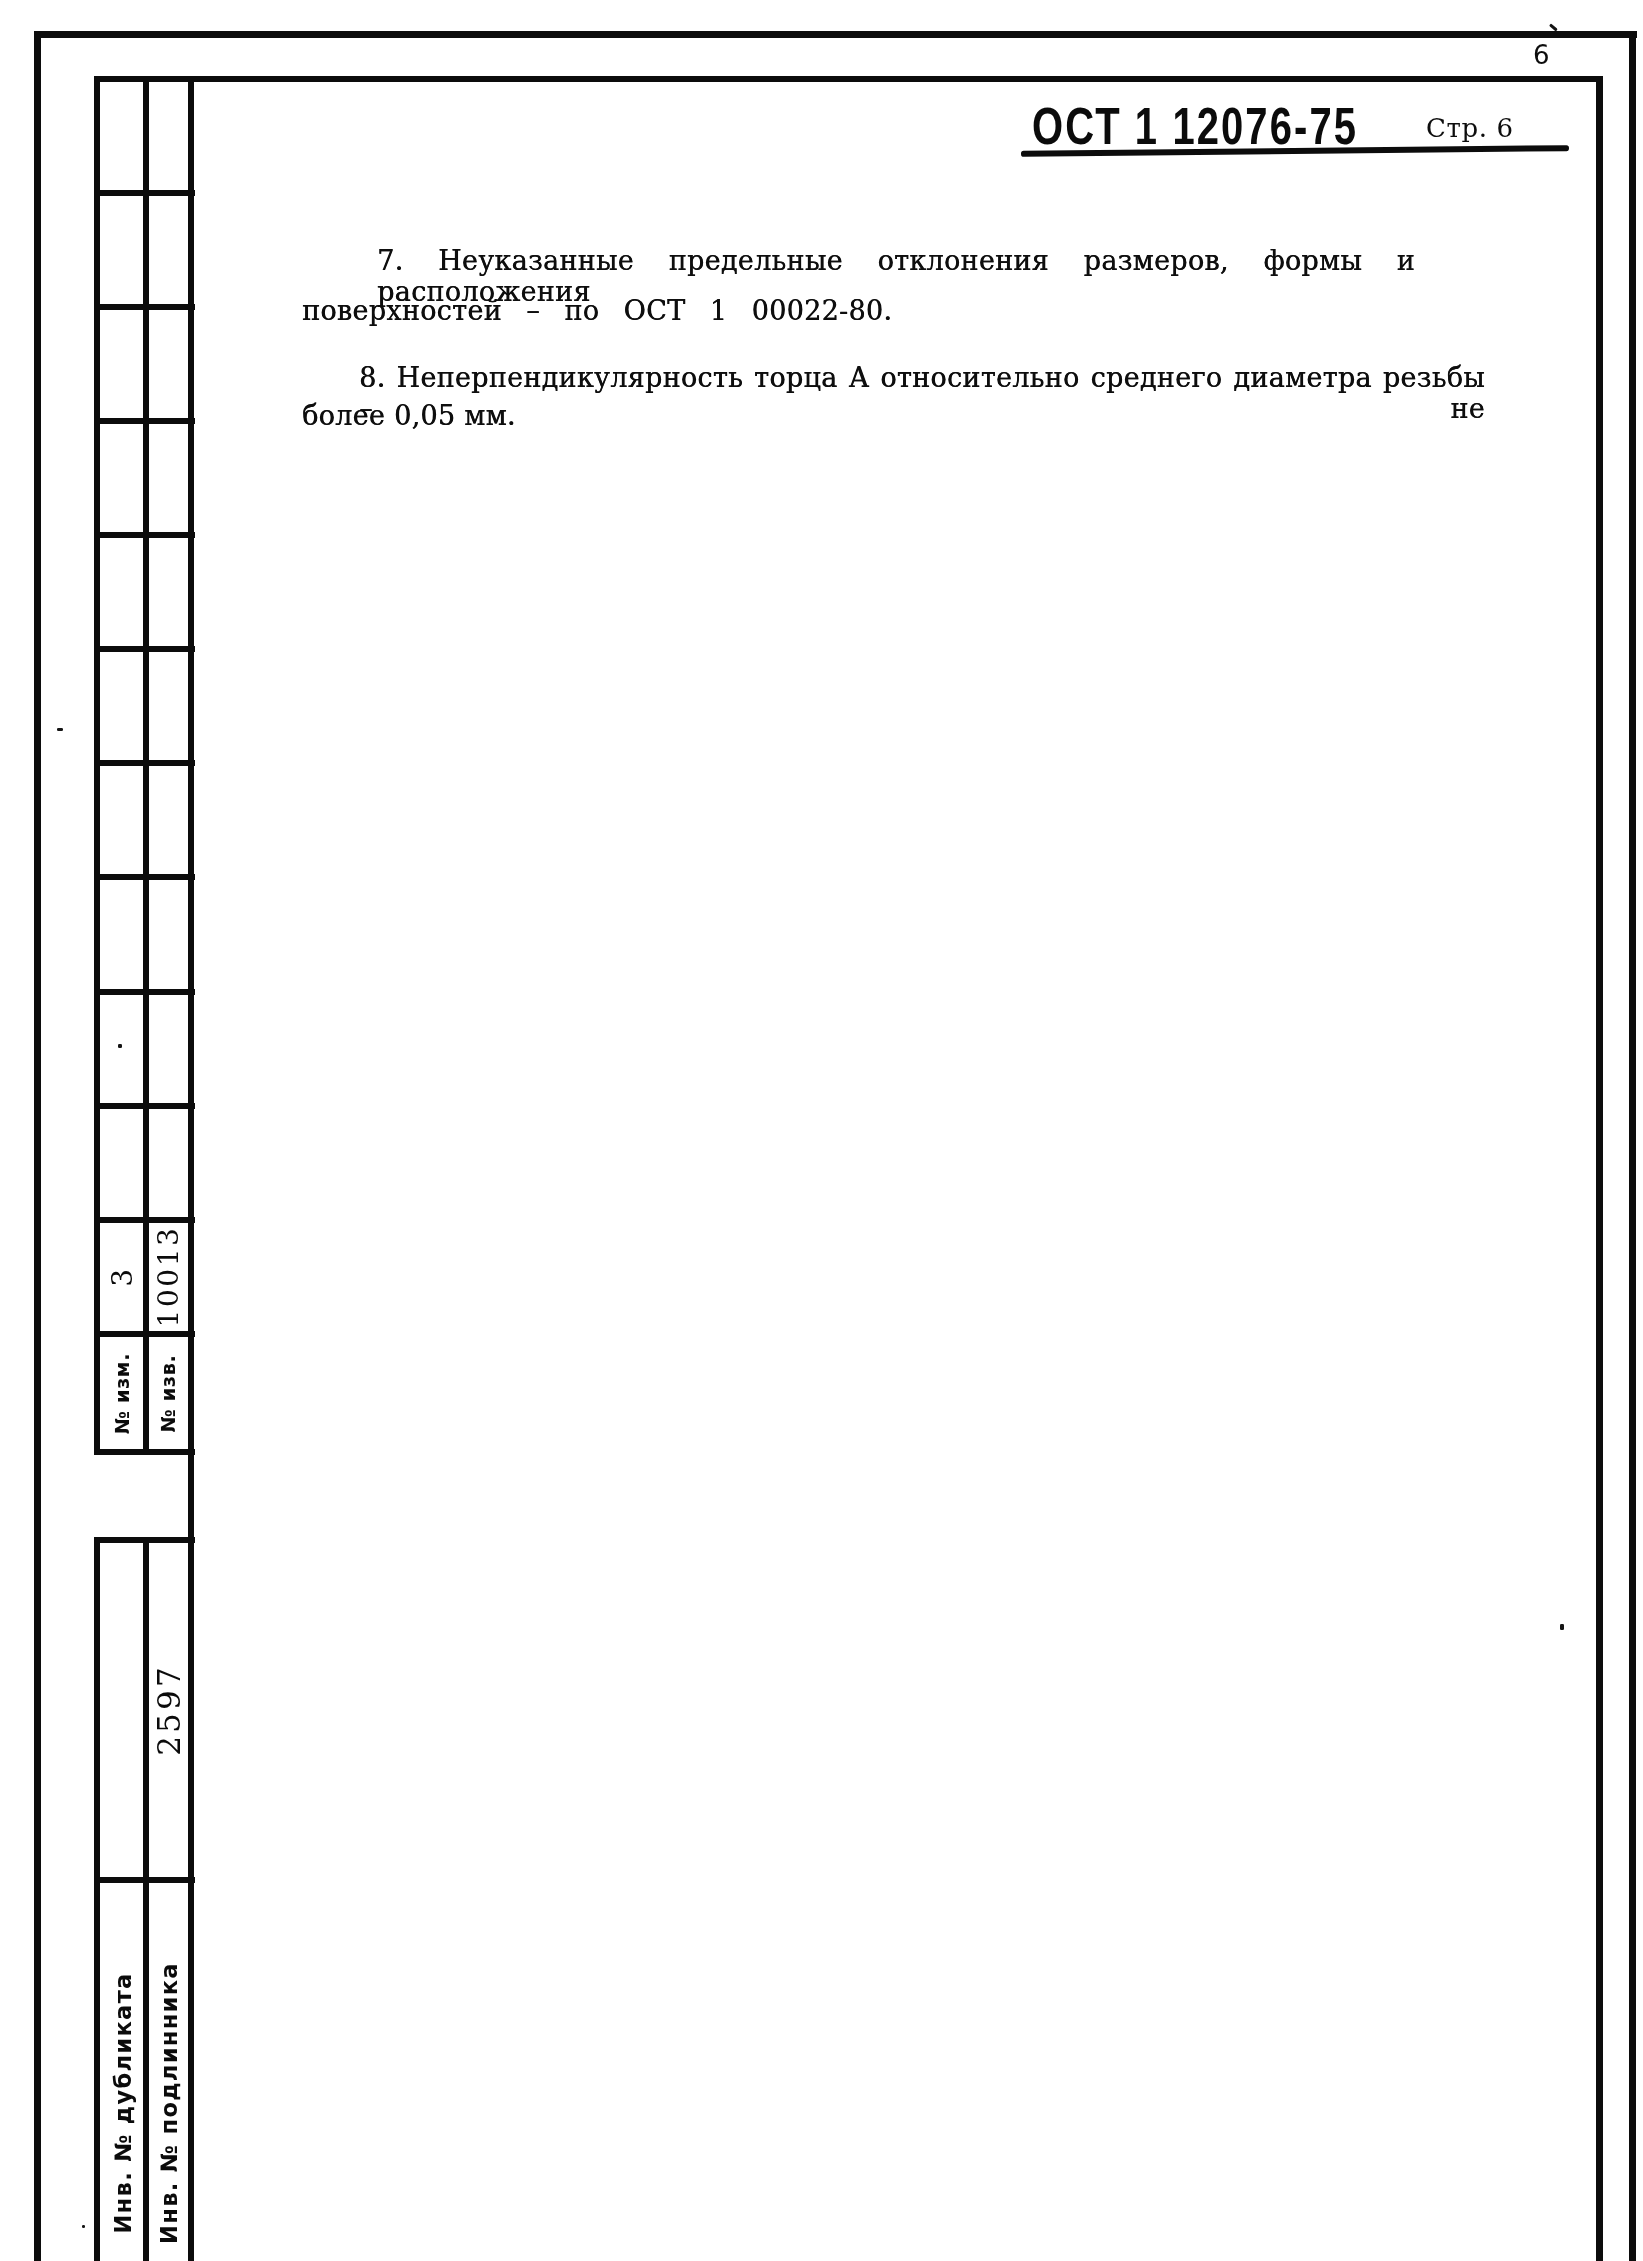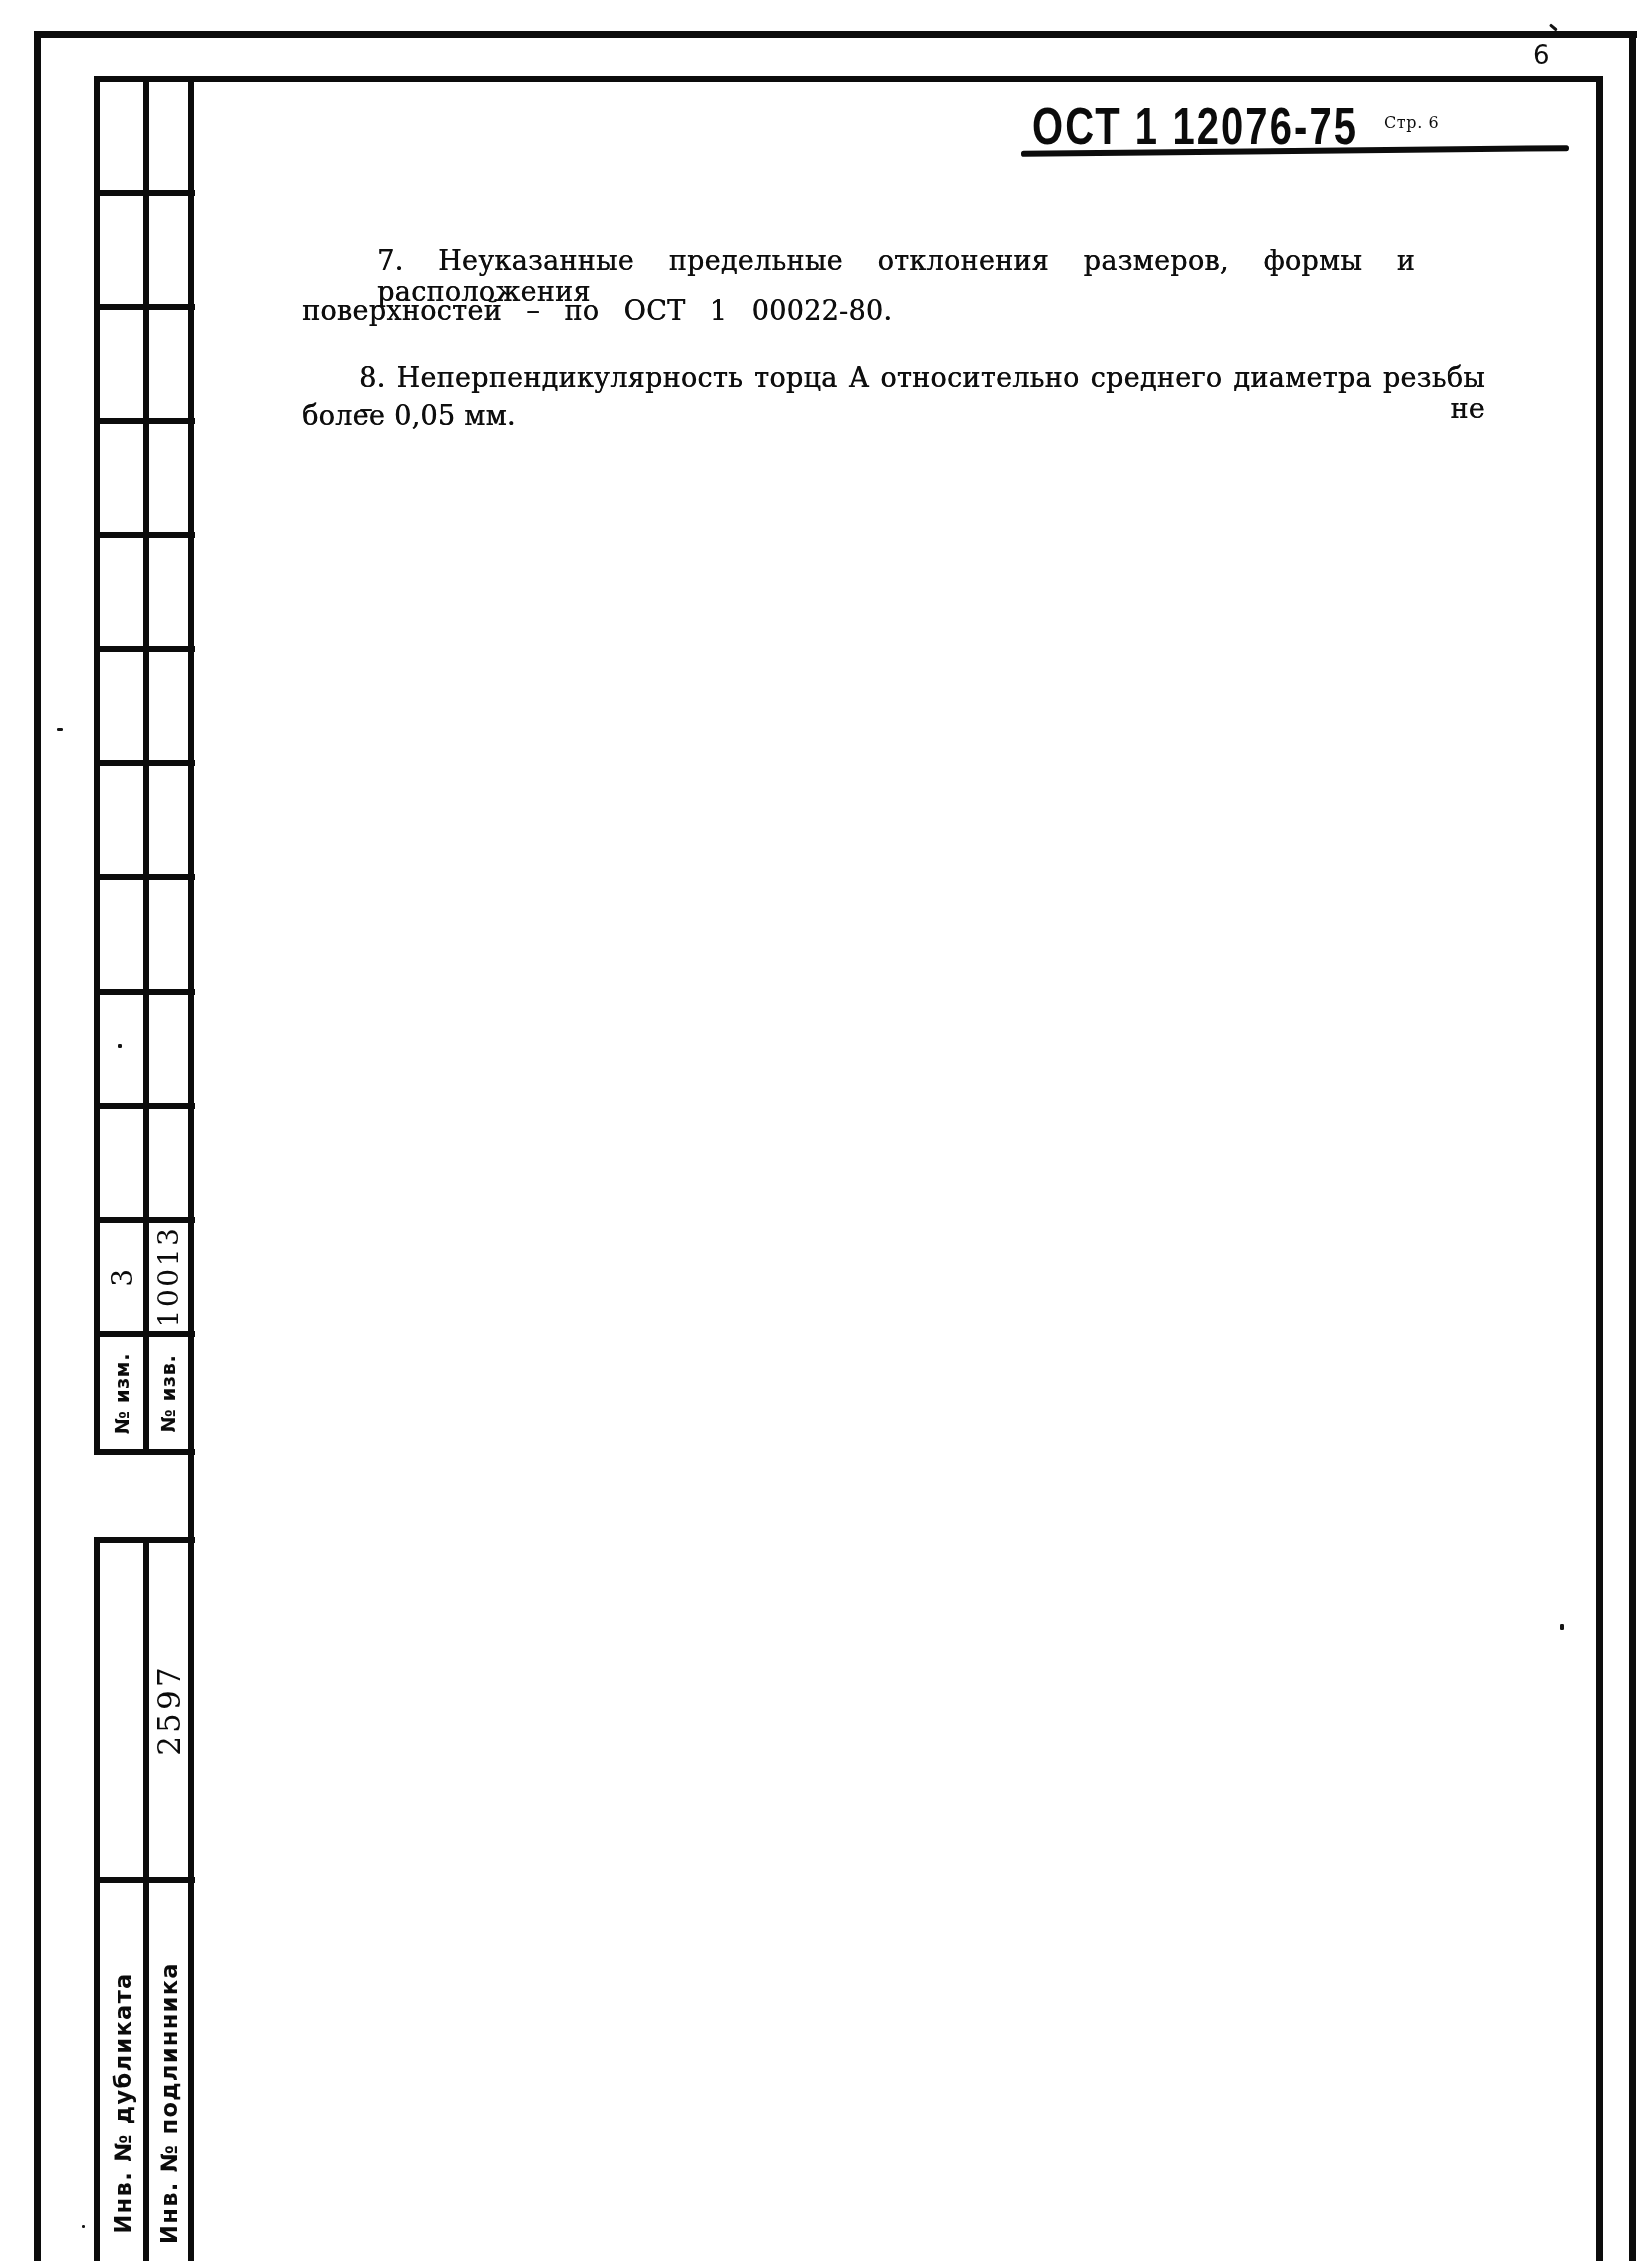--- a/index.html
+++ b/index.html
@@ -12,22 +12,22 @@
 
   
   .doc-number {
     position:absolute; left:1032px; top:97px;
     font-family:"Liberation Sans", sans-serif; font-weight:bold;
     font-size:50px; letter-spacing:2.6px; white-space:nowrap;
     transform:scaleX(0.80) scaleY(1.02); transform-origin:left top;
     color:#0b0b0b;
   }
   .page-label {
-    position:absolute; left:1384px; top:113px;
-    font-size:16px; letter-spacing:0.6px; white-space:nowrap;
+    position:absolute; left:1426px; top:113px;
+    font-size:26px; letter-spacing:0.6px; white-space:nowrap;
   }
   .header-underline {
     position:absolute; left:1021px; top:148px; width:548px; height:5.8px;
     background:#0c0c0c; transform:rotate(-0.6deg); border-radius:2.6px;
   }
   .corner-num {
     position:absolute; left:1533px; top:40px;
     font-family:"DejaVu Sans", sans-serif; font-size:26px; font-weight:500;
   }
 

